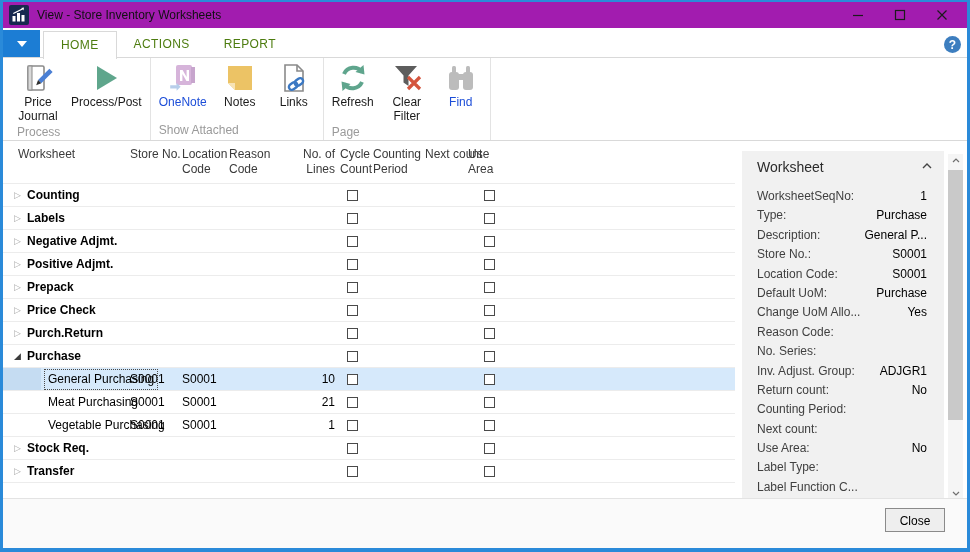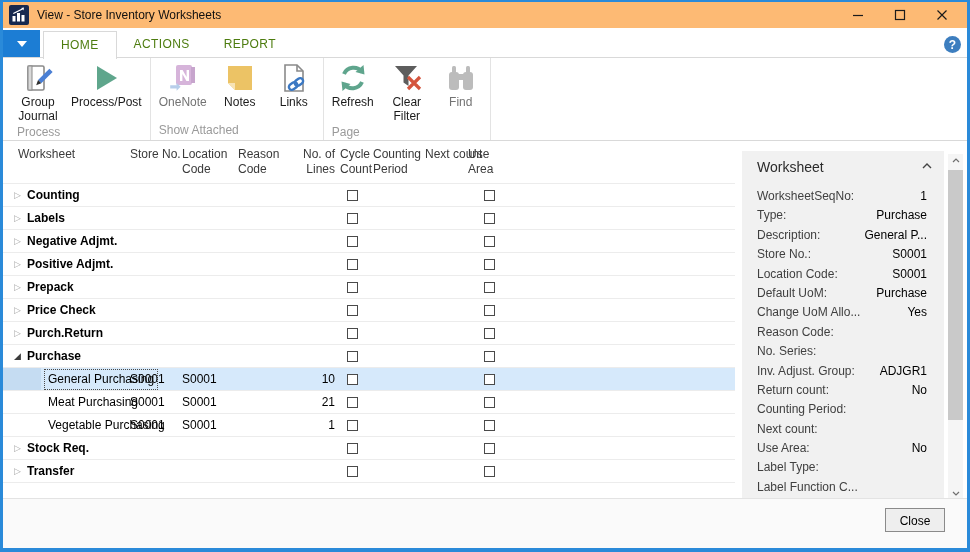--- a/index.html
+++ b/index.html
@@ -4,48 +4,48 @@
 <style>
   html,body{margin:0;padding:0;background:#e8e8e8;}
   *{box-sizing:border-box;}
   .window{
     position:relative;width:970px;height:552px;background:#fff;
     border:solid #2a8ad9;border-width:2px 3px 4px 3px;
     font-family:"Liberation Sans","DejaVu Sans",sans-serif;font-size:12px;color:#1b1b1b;
     overflow:hidden;
   }
   
-  .titlebar{position:absolute;left:0;top:0;right:0;height:26px;background:#fdba74;}
+  .titlebar{position:absolute;left:0;top:0;right:0;height:26px;background:#a21caf;}
   .appicon{position:absolute;left:6px;top:3px;width:20px;height:20px;}
   .title-text{position:absolute;left:34px;top:0;line-height:26px;color:#101010;}
   .winbtns{position:absolute;right:4px;top:0;height:26px;display:flex;}
   .winbtn{width:42px;height:26px;display:flex;align-items:center;justify-content:center;cursor:default;}
   
   .tabrow{position:absolute;left:0;top:26px;right:0;height:30px;background:#fff;}
   .appmenu{position:absolute;left:0;top:2px;width:37px;height:28px;background:#1c7dd4;display:flex;align-items:center;justify-content:center;}
   .appmenu .dd{width:0;height:0;border-left:5px solid transparent;border-right:5px solid transparent;border-top:6px solid #fff;}
   .tabs{position:absolute;left:40px;top:3px;display:flex;height:27px;}
   .tab{padding:0 17px;line-height:26px;color:#4d7c0f;letter-spacing:.4px;}
   .tab.active{background:#fff;border:1px solid #d9d9d9;border-bottom:none;height:28px;z-index:2;}
   .helpbtn{position:absolute;right:6px;top:8px;width:17px;height:17px;border-radius:50%;background:#3d7ebf;color:#fff;
     font-weight:bold;font-size:12px;display:flex;align-items:center;justify-content:center;}
   
   .ribbon{position:absolute;left:0;top:56px;right:0;height:84px;background:#fff;border-top:1px solid #d9d9d9;border-bottom:1px solid #d9d9d9;display:flex;padding-left:6px;margin-top:-1px;}
   .rgroup{display:flex;flex-direction:column;border-right:1px solid #e3e3e3;padding:4px 8px 0 8px;}
   .rbuttons{display:flex;gap:12px;align-items:flex-start;flex:1;}
   .rbtn{display:flex;flex-direction:column;align-items:center;min-width:42px;cursor:default;}
   .rbtn svg{width:32px;height:32px;}
   .rbtn .lbl{margin-top:1px;text-align:center;line-height:1.2;color:#1b1b1b;}
-  .rbtn.disabled .lbl{color:#737373;}
+  .rbtn.disabled .lbl{color:#1d4ed8;}
   .rgroup-label{text-align:left;color:#9a9a9a;padding:1px 0 3px;}
   
   .content{position:absolute;left:0;top:140px;right:0;height:364px;background:#fff;}
   .grid-header{position:absolute;left:0;top:0;width:732px;height:42px;border-bottom:1px solid #ececec;}
   .gh{position:absolute;top:5px;white-space:pre-line;color:#3a3a3a;line-height:15px;}
-  .h-ws{left:15px}.h-store{left:127px}.h-loc{left:179px}.h-reason{left:235px}
+  .h-ws{left:15px}.h-store{left:127px}.h-loc{left:179px}.h-reason{left:226px}
   .h-lines{left:278px;width:54px;text-align:right}
   .h-cycle{left:337px}.h-count{left:370px}.h-next{left:422px}.h-use{left:465px}
   .grid-rows{position:absolute;left:0;top:42px;width:732px;}
   .vline{position:absolute;left:8px;top:42px;height:299px;width:1px;background:#ececec;}
   .grow{position:relative;height:23px;border-bottom:1px solid #ececec;background:#fff;}
   .grow.sel{background:#d6e9fb;}
   .grow.sel::before{content:"";position:absolute;left:0;top:0;bottom:0;width:38px;background:#c5dcf2;}
   .cell{position:absolute;top:0;line-height:22px;color:#000;}
   .tri{position:absolute;left:11px;top:0;line-height:22px;font-size:9px;color:#a9a9a9;}
   .tri.exp{color:#3c3c3c;}
@@ -128,21 +128,21 @@
         <div class="rbtn">
           <svg viewBox="0 0 32 32">
             <rect x="6" y="4" width="16" height="24" rx="1.5" fill="#fff" stroke="#8a8a8a" stroke-width="1.6"></rect>
             <rect x="6" y="4" width="4" height="24" fill="#d9d9d9" stroke="#8a8a8a" stroke-width="1"></rect>
             <g transform="rotate(45 21 16)">
               <rect x="19" y="5" width="4.6" height="16" fill="#4a7fd4"></rect>
               <polygon points="19,21 23.6,21 21.3,26" fill="#2f2f2f"></polygon>
             </g>
           </svg>
           <span class="lbl">
-            <span style="display:block">Group</span>
+            <span style="display:block">Price</span>
             <span style="display:block">Journal</span>
           </span>
         </div>
         <div class="rbtn">
           <svg viewBox="0 0 32 32">
             <polygon points="7,4 27,16 7,28" fill="#5fa68c"></polygon>
           </svg>
           <span class="lbl">
             <span style="display:block">Process/Post</span>
           </span>

